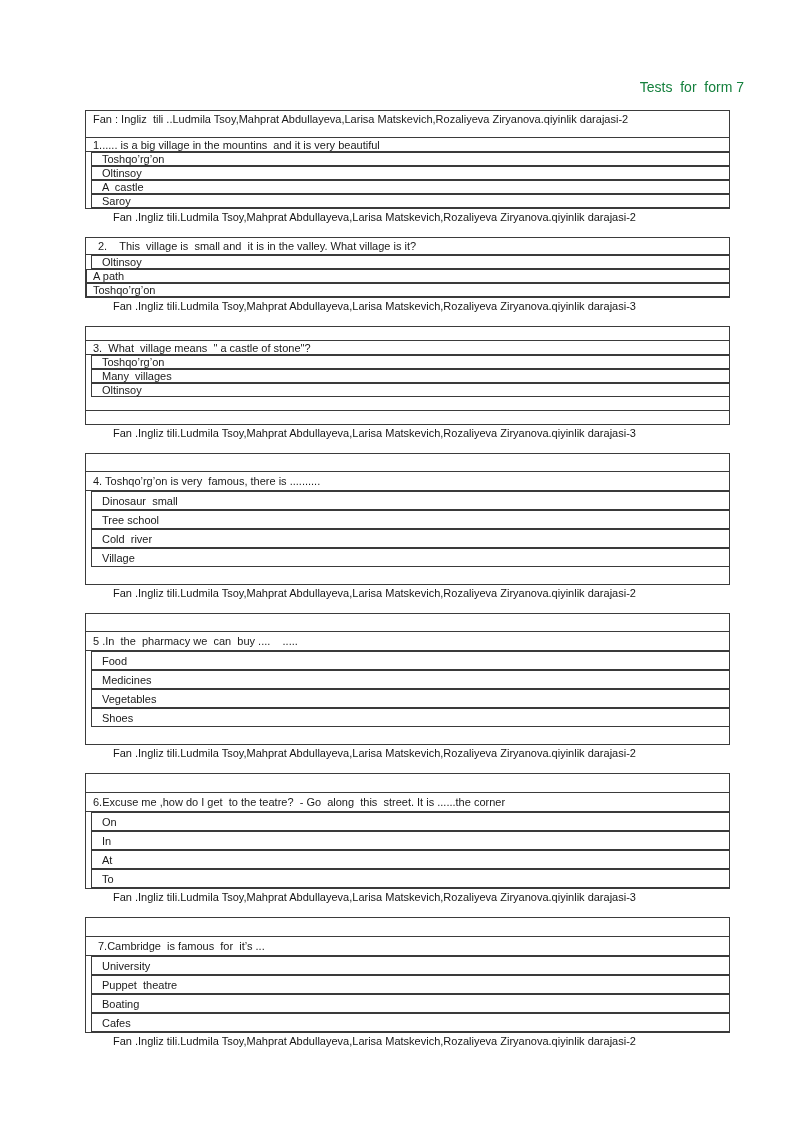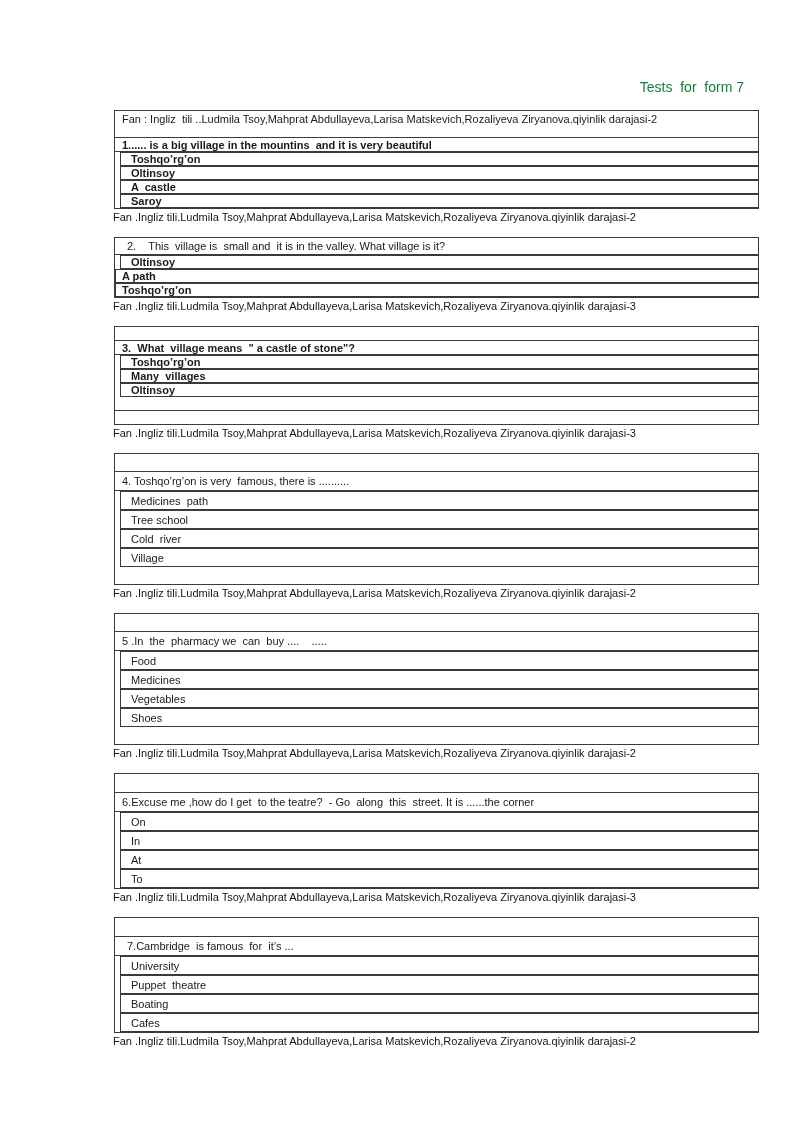--- a/index.html
+++ b/index.html
@@ -7,37 +7,37 @@
     width:800px; height:1131px; background:#ffffff; position:relative;
     font-family:"Liberation Sans", sans-serif; color:#1a1a1a;
   }
   .title {
     position:absolute; top:79px; right:56px;
     font-size:14px; color:#15803d; white-space:pre;
   }
   .content { position:absolute; top:110px; left:0; width:800px; }
   section.block { margin:0 0 12px 0; }
   .tbl {
-    margin-left:114px; width:645px; box-sizing:border-box;
+    margin-left:85px; width:645px; box-sizing:border-box;
     border:1px solid #3b3b3b; background:#fff;
   }
   .row {
     box-sizing:border-box; display:flex; align-items:center;
     font-size:11px; line-height:12px; white-space:pre; overflow:hidden;
   }
   .full { border-bottom:1px solid #3b3b3b; padding-left:7px; }
   .tbl .full:last-child { border-bottom:none; }
   .opt {
     border:1px solid #3a3a3a; border-right:none;
     margin-left:5px; padding-left:10px;
   }
   .flush { margin-left:0; padding-left:6px; }
   .hdr { height:27px; align-items:flex-start; padding-top:2px; }
   .h13 { height:13px; }
-  .h14 { height:14px;font-weight:bold; }
+  .h14 { height:14px; }
   .h17 { height:17px; }
   .h18 { height:18px; }
   .h19 { height:19px; }
   .caption {
     margin:2px 16px 0 113px; height:14px;
     font-size:11px; white-space:pre; color:#161616;
   }
   .gap8 { margin-top:8px; }
 </style>
 </head>
@@ -79,21 +79,21 @@
       <div class="row full h14"></div>
       <div class="row full h13"></div>
     </div>
     <div class="caption">Fan .Ingliz tili.Ludmila Tsoy,Mahprat Abdullayeva,Larisa Matskevich,Rozaliyeva Ziryanova.qiyinlik darajasi-3</div>
   </section>
 
   <section class="block">
     <div class="tbl">
       <div class="row full h18"></div>
       <div class="row full h19">4. Toshqo’rg’on is very  famous, there is ..........</div>
-      <div class="row opt h19">Medicines  path</div>
+      <div class="row opt h19">Dinosaur  small</div>
       <div class="row opt h19">Tree school</div>
       <div class="row opt h19">Cold  river</div>
       <div class="row opt h19">Village</div>
       <div class="row full h17"></div>
     </div>
     <div class="caption">Fan .Ingliz tili.Ludmila Tsoy,Mahprat Abdullayeva,Larisa Matskevich,Rozaliyeva Ziryanova.qiyinlik darajasi-2</div>
   </section>
 
   <section class="block">
     <div class="tbl">

